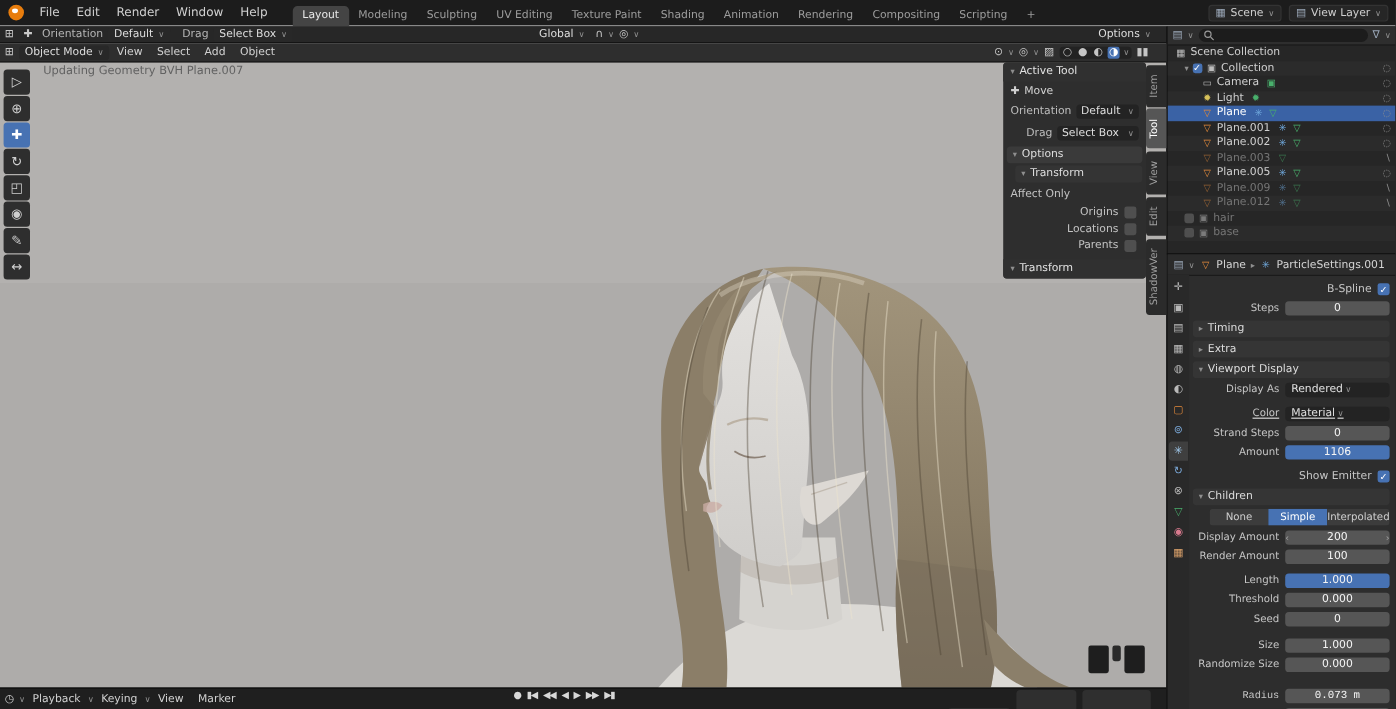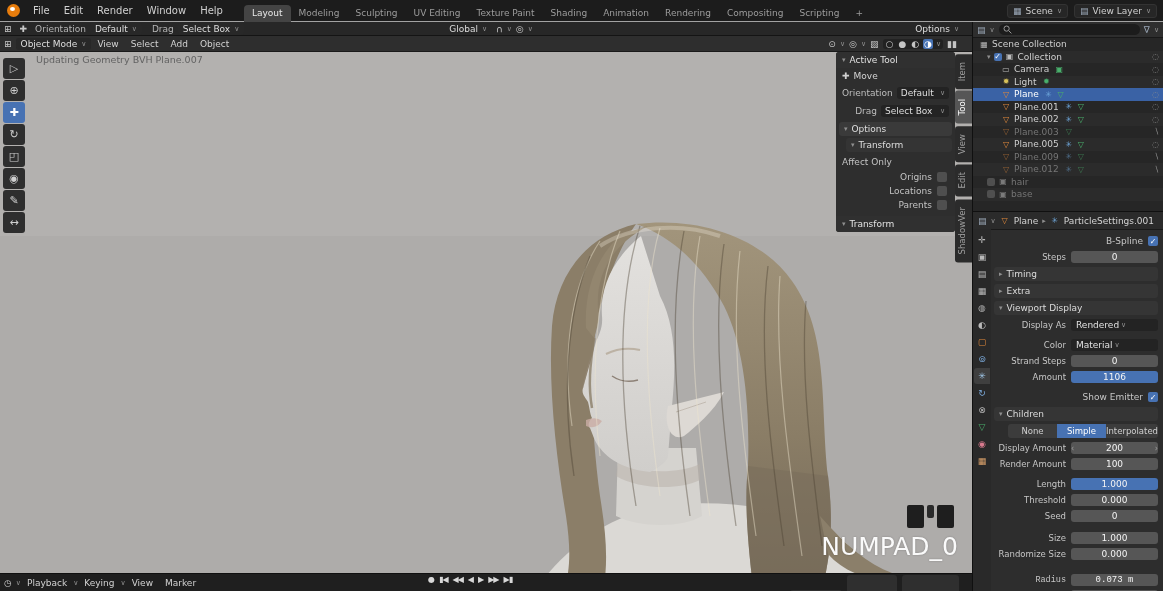--- a/index.html
+++ b/index.html
@@ -277,21 +277,20 @@
   </div>
 
   <div class="status">Updating Geometry BVH Plane.007</div>
 
   <div class="screencast">
     <div class="mouse">
       <span class="mb"></span>
       <span class="mb mid"></span>
       <span class="mb"></span>
     </div>
-    <div class="keytext">NUMPAD_0</div>
   </div>
 
   <div class="npanel">
     <div class="np-head">
       <span class="cv">▾</span>
       <span>Active Tool</span>
     </div>
     <div class="np-row">
       <span style="color:#cfcfcf;">✚</span>
       <span>Move</span>
@@ -574,21 +573,21 @@
       <span class="cv">▾</span>
       <span>Viewport Display</span>
     </div>
     <div class="prow">
       <span class="plab2">Display As</span>
       <span class="pfield dark">
         <span>Rendered</span>
         <span class="cv">∨</span>
       </span>
     </div>
-    <div class="prow" style="margin-top:6px;">
+    <div class="prow" style="margin-top:6px;text-decoration:underline;">
       <span class="plab2">Color</span>
       <span class="pfield dark">
         <span>Material</span>
         <span class="cv">∨</span>
       </span>
     </div>
     <div class="prow">
       <span class="plab2">Strand Steps</span>
       <span class="pfield">
           <span>0</span>

